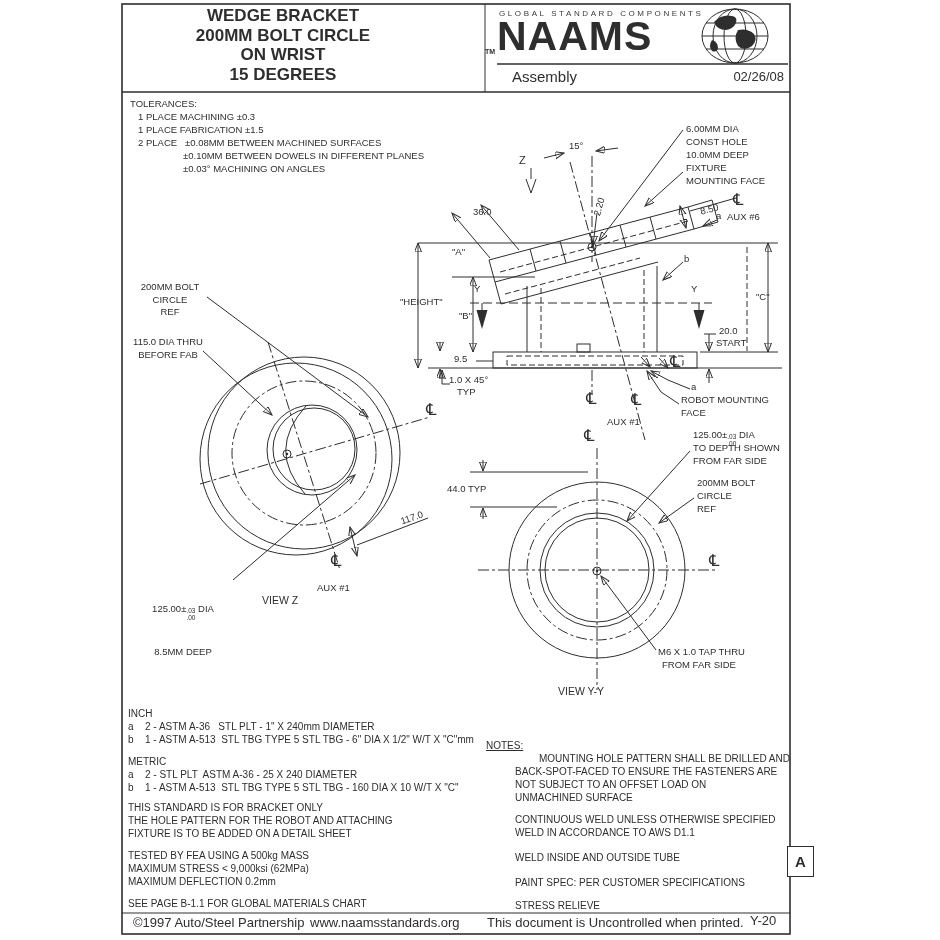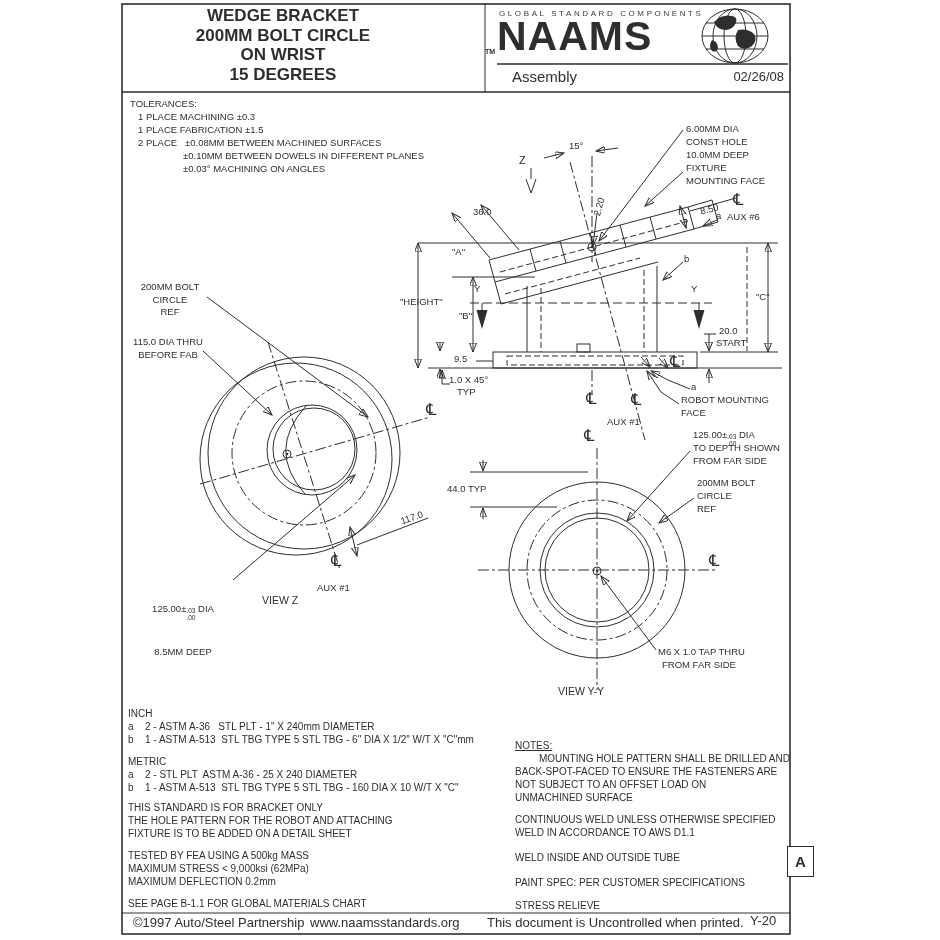--- a/index.html
+++ b/index.html
@@ -261,21 +261,21 @@
 <div class="lbl t10" style="left:128px;top:781px;"><span class="matkey">b</span><span>1 - ASTM A-513  STL TBG TYPE 5 STL TBG - 160 DIA X 10 W/T X "C"</span></div>
 
 <div class="lbl t10" style="left:128px;top:801px;">THIS STANDARD IS FOR BRACKET ONLY</div>
 <div class="lbl t10" style="left:128px;top:814px;">THE HOLE PATTERN FOR THE ROBOT AND ATTACHING</div>
 <div class="lbl t10" style="left:128px;top:827px;">FIXTURE IS TO BE ADDED ON A DETAIL SHEET</div>
 <div class="lbl t10" style="left:128px;top:849px;">TESTED BY FEA USING A 500kg MASS</div>
 <div class="lbl t10" style="left:128px;top:862px;">MAXIMUM STRESS &lt; 9,000ksi (62MPa)</div>
 <div class="lbl t10" style="left:128px;top:875px;">MAXIMUM DEFLECTION 0.2mm</div>
 <div class="lbl t10" style="left:128px;top:897px;">SEE PAGE B-1.1 FOR GLOBAL MATERIALS CHART</div>
 
-<div class="lbl t10" style="left:515px;top:739px;text-decoration:underline;">NOTES:</div>
+<div class="lbl t10" style="left:486px;top:739px;text-decoration:underline;">NOTES:</div>
 <div class="lbl t10" style="left:515px;top:752px;padding-left:24px;">MOUNTING HOLE PATTERN SHALL BE DRILLED AND</div>
 <div class="lbl t10" style="left:515px;top:765px;">BACK-SPOT-FACED TO ENSURE THE FASTENERS ARE</div>
 <div class="lbl t10" style="left:515px;top:778px;">NOT SUBJECT TO AN OFFSET LOAD ON</div>
 <div class="lbl t10" style="left:515px;top:791px;">UNMACHINED SURFACE</div>
 <div class="lbl t10" style="left:515px;top:813px;">CONTINUOUS WELD UNLESS OTHERWISE SPECIFIED</div>
 <div class="lbl t10" style="left:515px;top:826px;">WELD IN ACCORDANCE TO AWS D1.1</div>
 <div class="lbl t10" style="left:515px;top:851px;">WELD INSIDE AND OUTSIDE TUBE</div>
 <div class="lbl t10" style="left:515px;top:876px;">PAINT SPEC: PER CUSTOMER SPECIFICATIONS</div>
 <div class="lbl t10" style="left:515px;top:899px;">STRESS RELIEVE</div>
 

